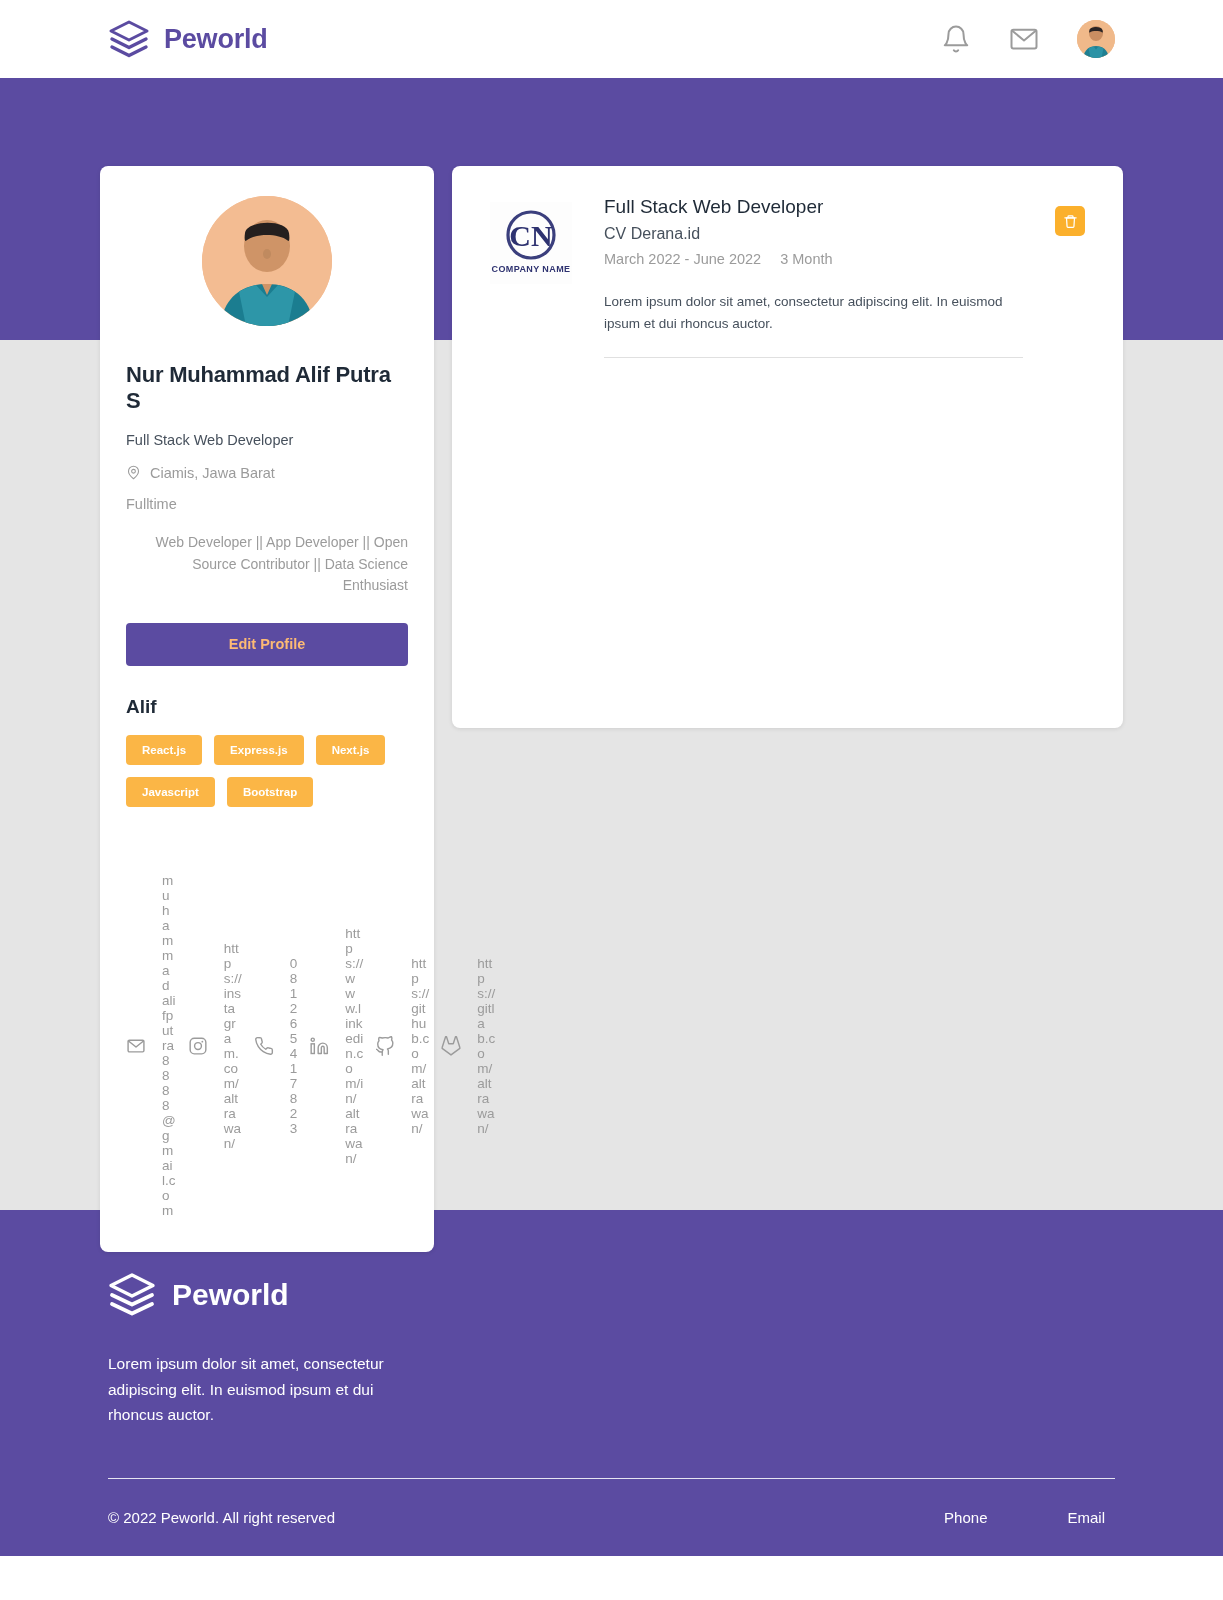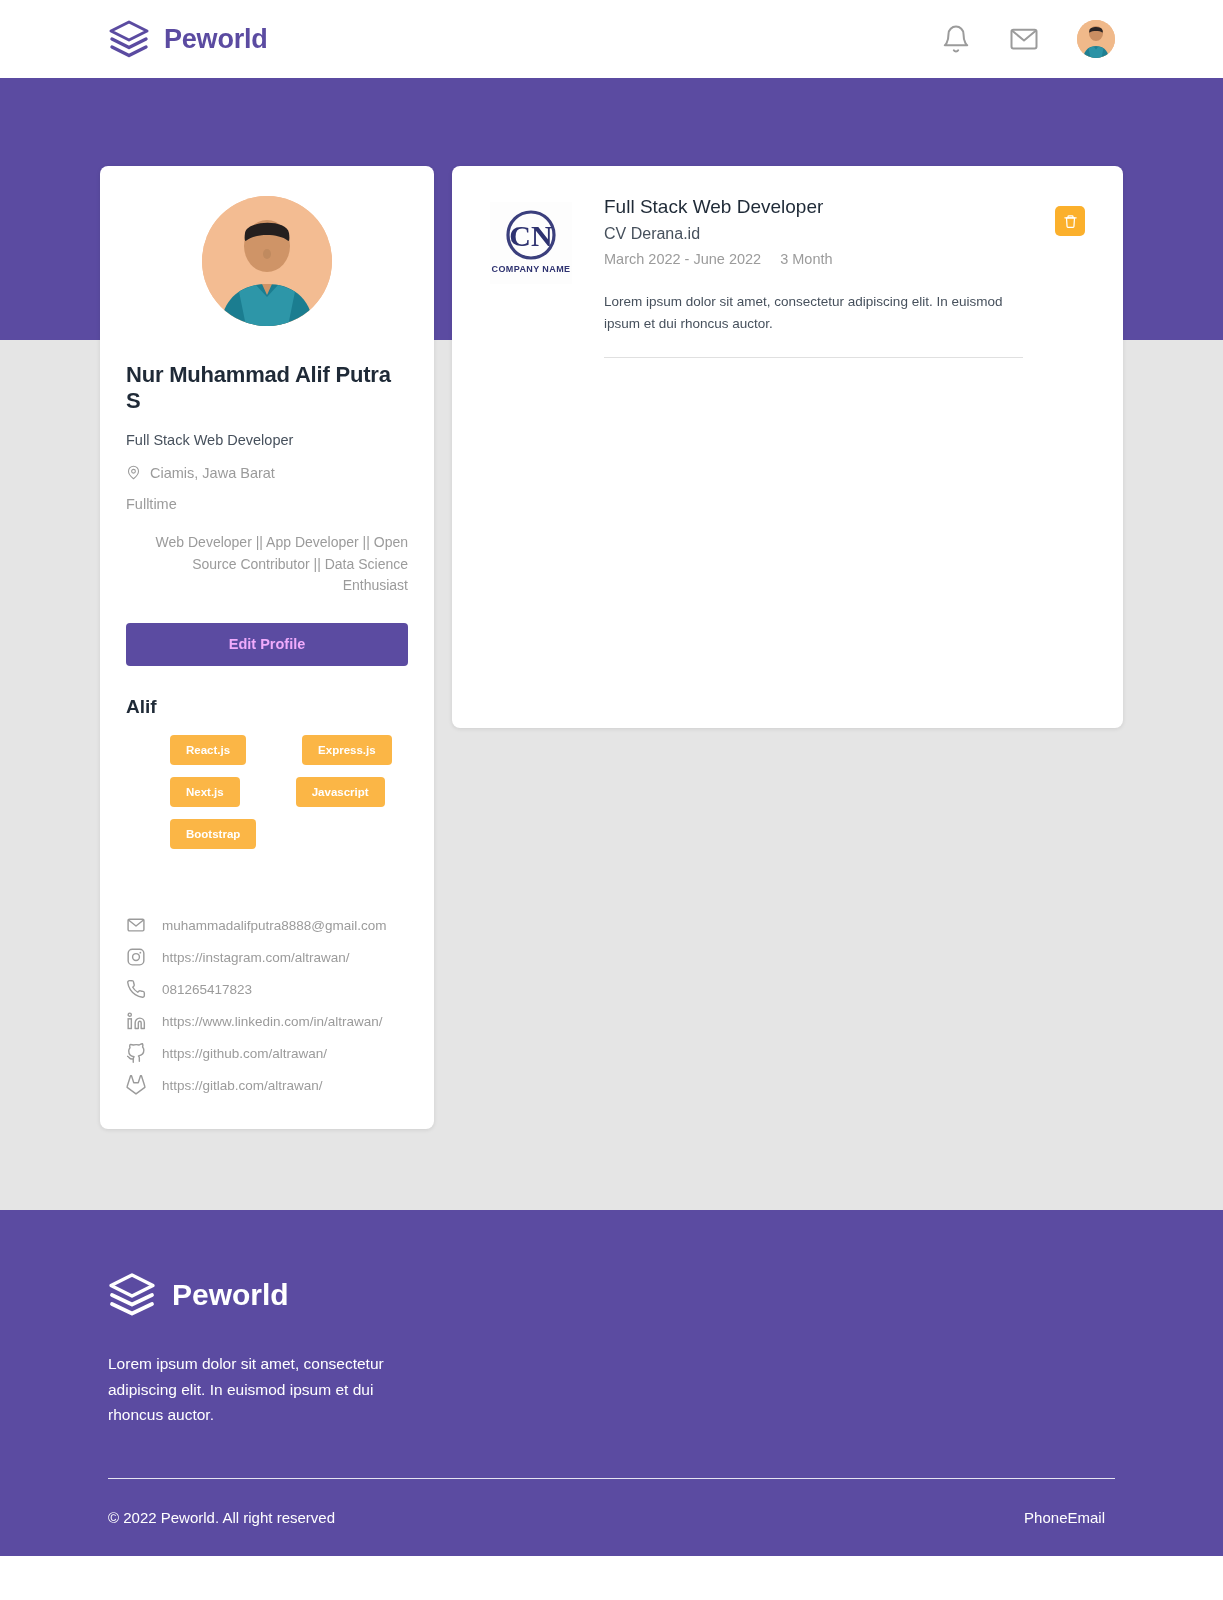--- a/index.html
+++ b/index.html
@@ -103,40 +103,39 @@
     font-size: 14px; color: #9b9b9b; line-height: 1.55;
     margin-bottom: 26px;
     text-align: right;
   }
   .btn {
     display: block; width: 100%; height: 43px; line-height: 41px;
     border-radius: 4px; text-align: center;
     font-size: 14.5px; font-weight: bold; cursor: pointer;
     border: 1px solid transparent;
   }
-  .btn-primary { background: #5b4ba1; color: #f0abfc; }
+  .btn-primary { background: #5b4ba1; color: #fdba74; }
   .btn-outline {
     background: #ffffff; color: #5b4ba1; border: 1px solid #b4a9dd;
     font-weight: normal;
   }
   .skill-title {
     font-size: 19px; font-weight: bold; color: #1f2a37;
     margin: 30px 0 17px 0;
   }
   .skills { display: flex; flex-wrap: wrap; gap: 12px 12px; }
   .skill-tag {
     background: #fbb646; color: #ffffff;
     font-size: 11.5px; font-weight: bold;
     border-radius: 4px;
     padding: 9px 16px;
     white-space: nowrap;
     cursor: pointer;
-    margin-left: 44px;
-  }
-  .contacts { margin-top: 66px; display: flex; flex-direction: column; gap: 12px; }
+  }
+  .contacts { margin-top: 66px; display: flex; flex-direction: row; gap: 12px; }
   .contact-row {
     display: flex; align-items: center; gap: 16px;
     font-size: 13.5px; color: #9b9b9b; cursor: pointer;
   }
   .contact-row svg { width: 20px; height: 20px; flex: none; color: #9b9b9b; }
   .contact-row span { word-break: break-all; }
 
   
   .main-card {
     flex: 1;
@@ -188,21 +187,21 @@
   .footer-name { font-size: 30px; font-weight: bold; color: #ffffff; }
   .footer-desc {
     font-size: 15.5px; line-height: 1.65; color: #ffffff;
     max-width: 320px; margin-bottom: 50px;
   }
   .footer-divider { height: 1px; background: #ffffff; opacity: .85; margin-bottom: 30px; }
   .footer-bottom {
     display: flex; align-items: flex-end; justify-content: space-between;
     font-size: 15px;
   }
-  .footer-links { display: flex; padding-right: 10px; }
+  .footer-links { display: flex; gap: 80px; padding-right: 10px; }
   .footer-links span { cursor: pointer; }
 </style>
 </head>
 <body>
 
 <div class="navbar">
   <div class="brand">
     <svg class="brand-logo" viewBox="0 0 42 40">
       <polygon points="21,3 39,12 21,21 3,12" fill="none" stroke="#5b4ba1" stroke-width="3" stroke-linejoin="round"></polygon>
       <polyline points="4,20 21,28.5 38,20" fill="none" stroke="#5b4ba1" stroke-width="3.4" stroke-linecap="round" stroke-linejoin="round"></polyline>

